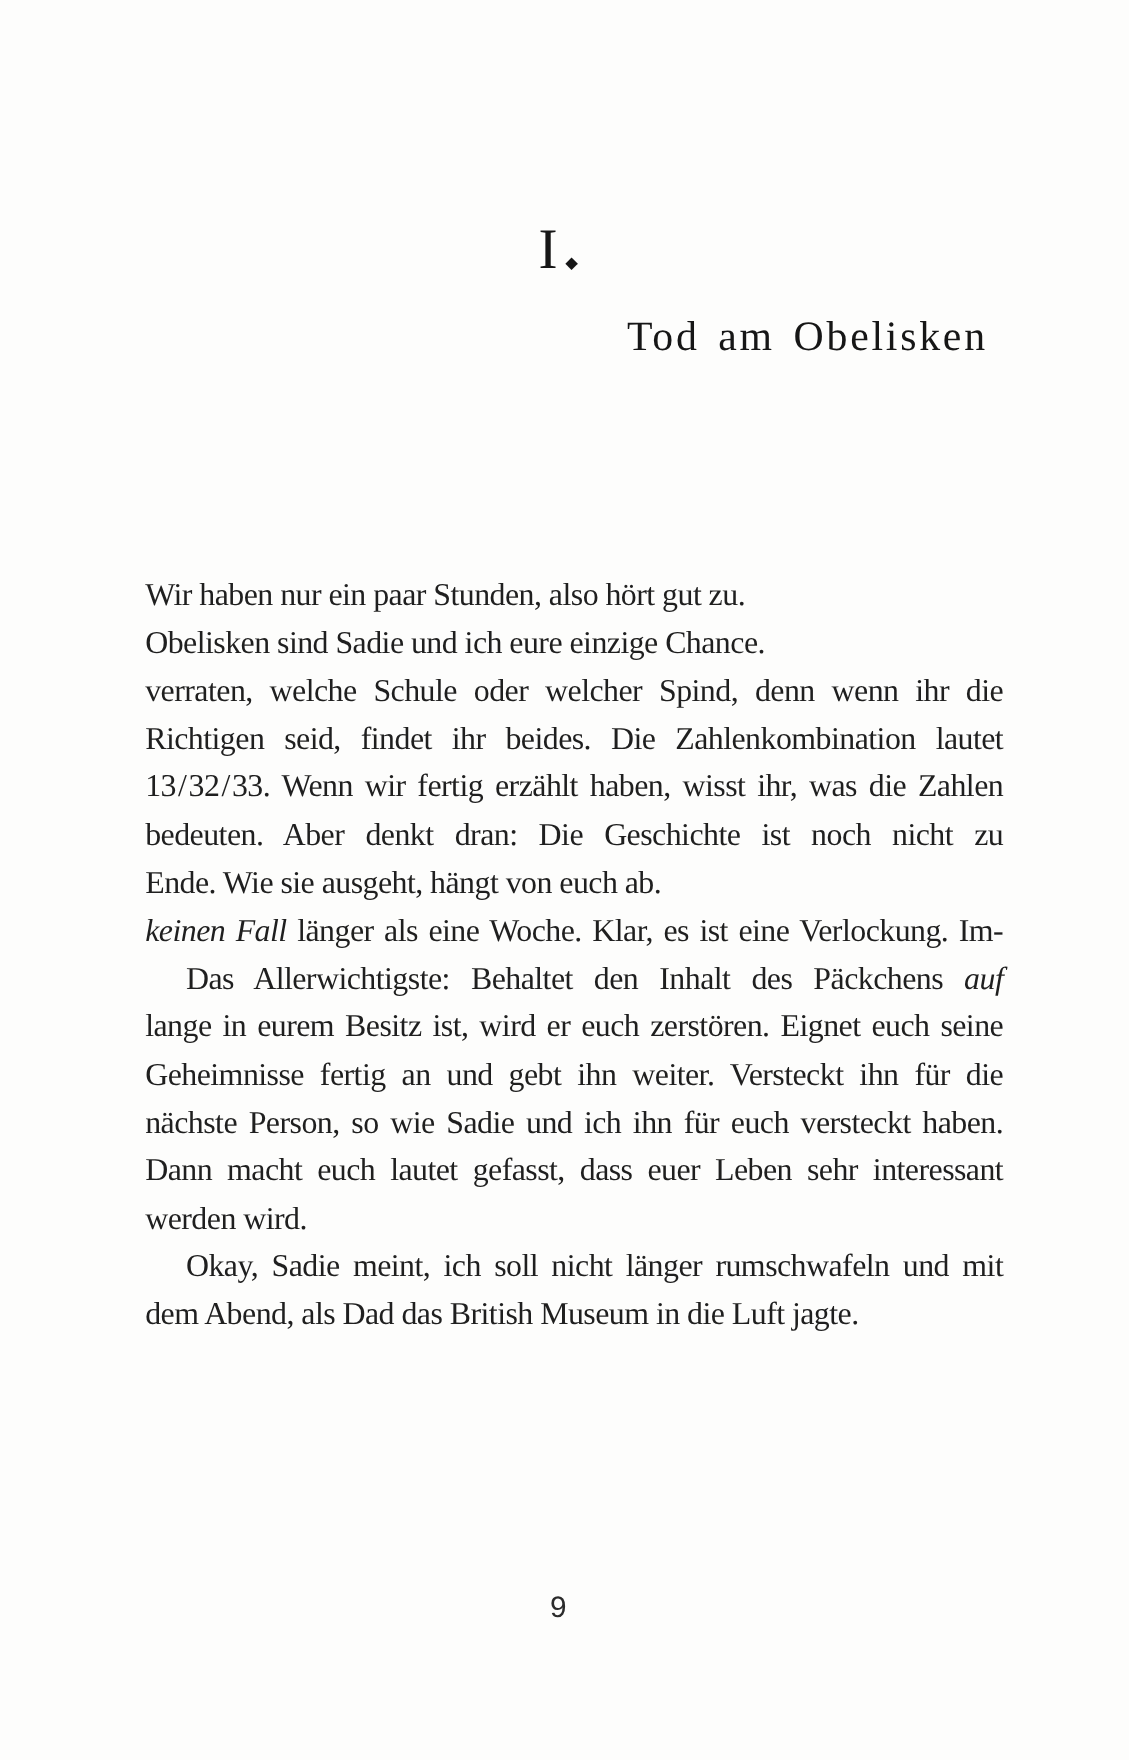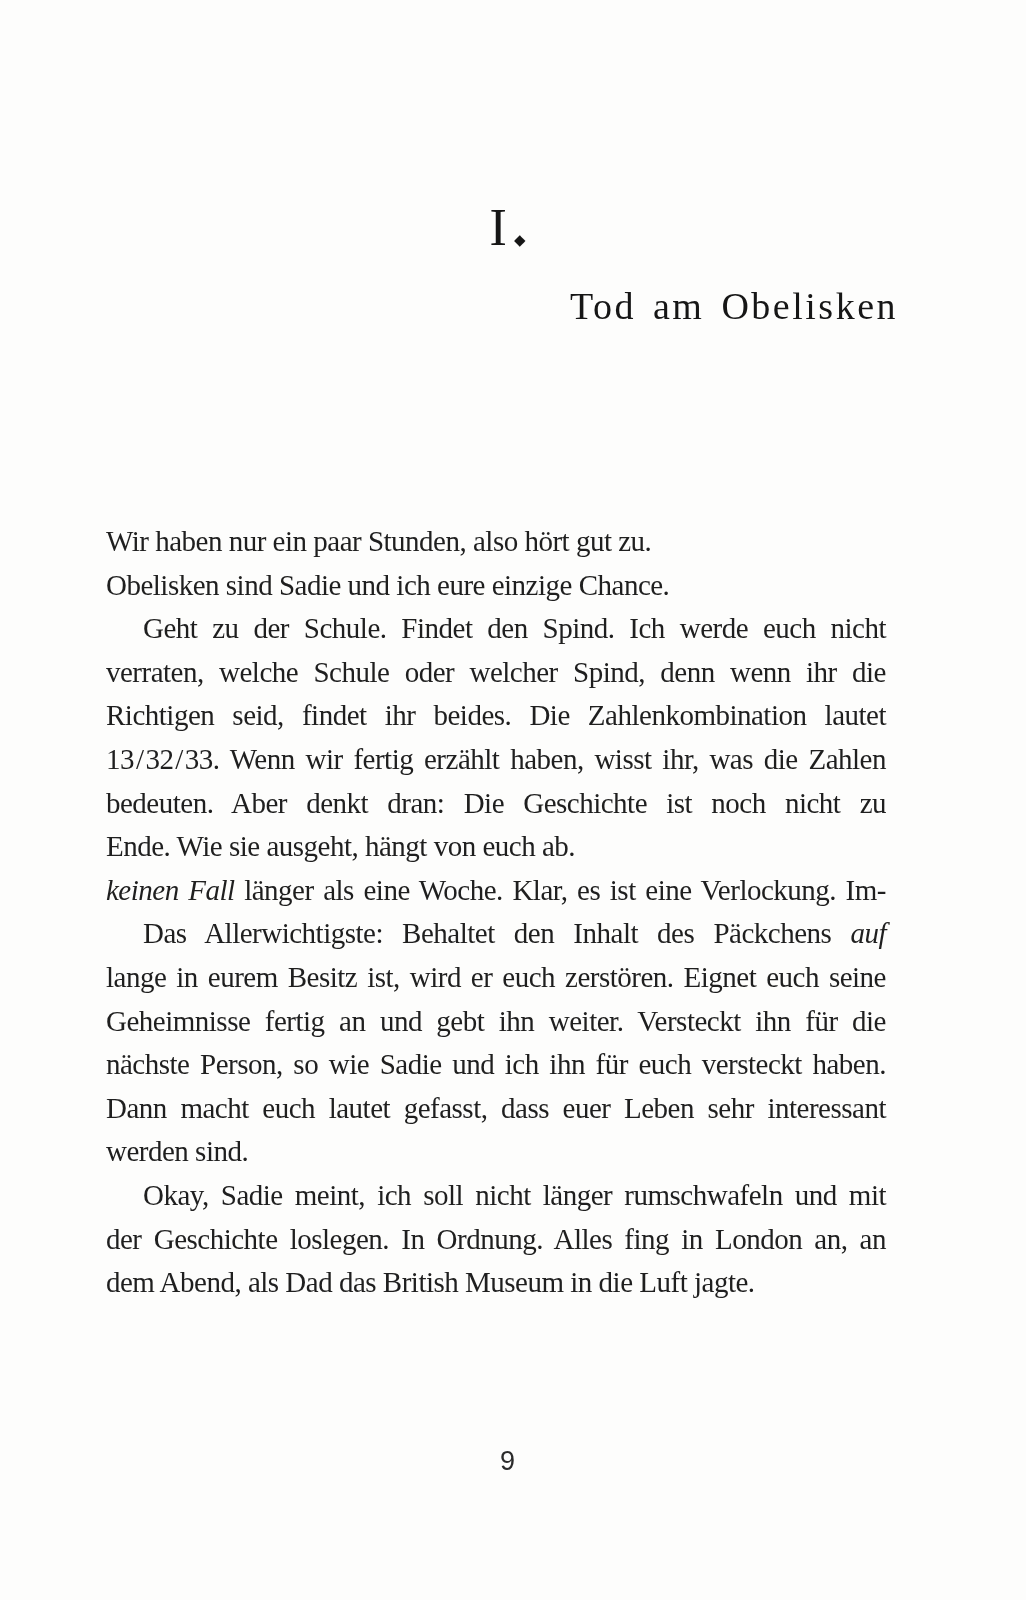--- a/index.html
+++ b/index.html
@@ -47,21 +47,21 @@
     font-size: 38px;
     font-weight: normal;
     line-height: 44px;
     letter-spacing: 2.5px;
     word-spacing: 5px;
     color: #161616;
   }
   .body-text {
     position: absolute;
     top: 520px;
-    left: 106px;
+    left: 132px;
     width: 780px;
     font-size: 29px;
     line-height: 43.6px;
     letter-spacing: -0.5px;
     color: #1f1f1f;
   }
   .body-text .line {
     text-align: justify;
     text-align-last: justify;
     white-space: normal;
@@ -95,33 +95,31 @@
 
   <div class="chapter-number">
     <span>I</span><span class="ornament">◆</span>
   </div>
 
   <h1 class="chapter-title">Tod am Obelisken</h1>
 
   <div class="body-text">
       <div class="line last"><span>Wir haben nur ein paar Stunden, also hört gut zu.</span></div>
       <div class="line last"><span>Obelisken sind Sadie und ich eure einzige Chance.</span></div>
-      <div class="line indent"><span>Geht zu der Schule. Findet den Spind. Ich werde euch nicht</span></div>
       <div class="line"><span>verraten, welche Schule oder welcher Spind, denn wenn ihr die</span></div>
       <div class="line"><span>Richtigen seid, findet ihr beides. Die Zahlenkombination lautet</span></div>
       <div class="line"><span>13 / 32 / 33. Wenn wir fertig erzählt haben, wisst ihr, was die Zahlen</span></div>
       <div class="line"><span>bedeuten. Aber denkt dran: Die Geschichte ist noch nicht zu</span></div>
       <div class="line last"><span>Ende. Wie sie ausgeht, hängt von euch ab.</span></div>
       <div class="line"><span class="it">keinen Fall</span><span> länger als eine Woche. Klar, es ist eine Verlockung. Im-</span></div>
       <div class="line indent"><span>Das Allerwichtigste: Behaltet den Inhalt des Päckchens </span><span class="it">auf</span></div>
       <div class="line"><span>lange in eurem Besitz ist, wird er euch zerstören. Eignet euch seine</span></div>
       <div class="line"><span>Geheimnisse fertig an und gebt ihn weiter. Versteckt ihn für die</span></div>
       <div class="line"><span>nächste Person, so wie Sadie und ich ihn für euch versteckt haben.</span></div>
       <div class="line"><span>Dann macht euch lautet gefasst, dass euer Leben sehr interessant</span></div>
-      <div class="line last"><span>werden sind.</span></div>
+      <div class="line last"><span>werden wird.</span></div>
       <div class="line indent"><span>Okay, Sadie meint, ich soll nicht länger rumschwafeln und mit</span></div>
-      <div class="line"><span>der Geschichte loslegen. In Ordnung. Alles fing in London an, an</span></div>
       <div class="line last"><span>dem Abend, als Dad das British Museum in die Luft jagte.</span></div>
     </div>
 
   <div class="page-number">9</div>
 
 </div>
 
 </body></html>

